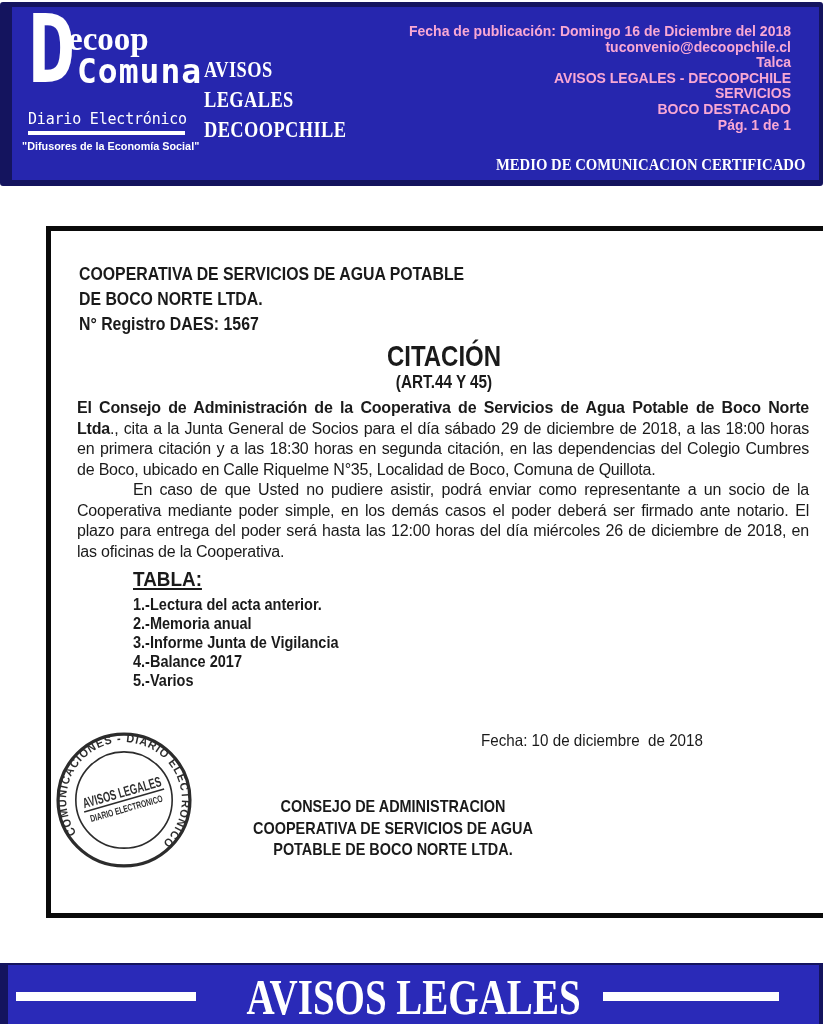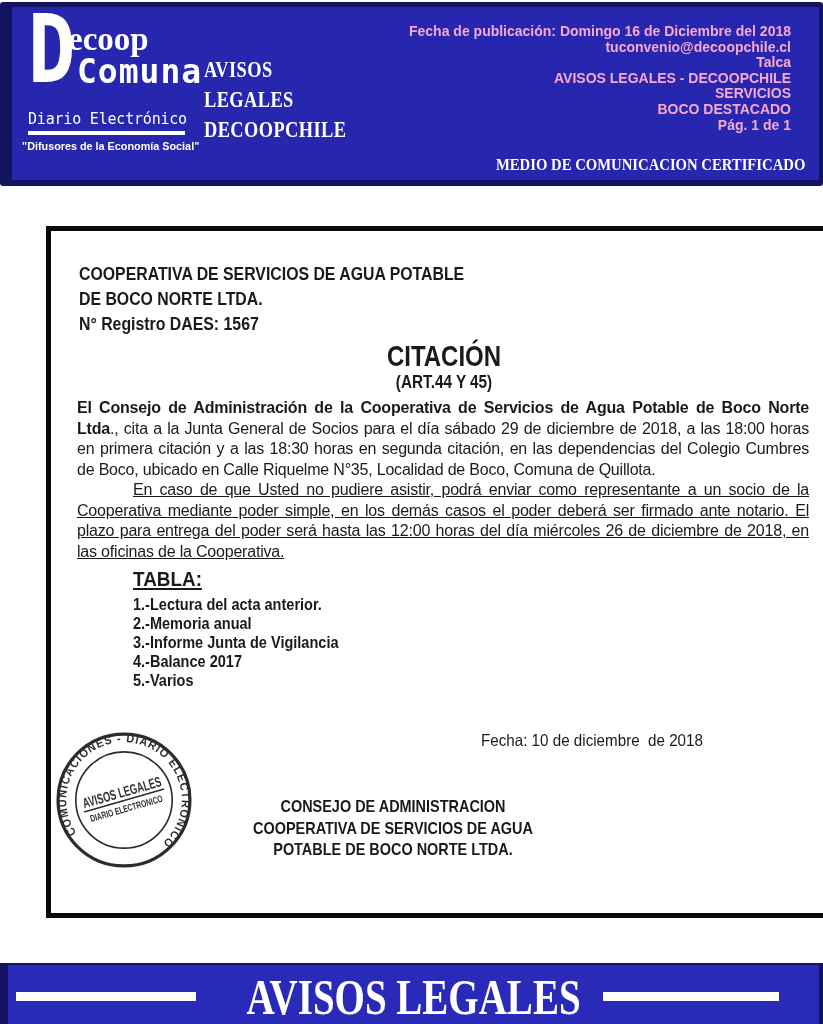--- a/index.html
+++ b/index.html
@@ -34,21 +34,21 @@
   .notice-box{position:absolute;left:46px;top:226px;width:796px;height:692px;background:#fff;
          border:5px solid #0a0a0a;box-sizing:border-box;}
   .org-block{margin:31px 0 0 28px;font-weight:bold;font-size:18px;line-height:25px;
          transform:scaleX(0.88);transform-origin:left top;white-space:nowrap;}
   .doc-title{margin-top:3px;text-align:center;font-weight:bold;font-size:30px;line-height:32px;
          transform:scaleX(0.8);transform-origin:center top;}
   .doc-subtitle{text-align:center;font-weight:bold;font-size:18px;line-height:21px;
          transform:scaleX(0.85);transform-origin:center top;}
   .body-text{margin:5px 28px 0 26px;text-align:justify;font-size:16px;line-height:20.5px;letter-spacing:-0.2px;}
   .body-text p{margin:0;}
-  .body-text .p2{text-indent:56px;text-decoration:underline;}
+  .body-text .p2{text-indent:56px;}
   .agenda-title{margin:4px 0 0 82px;font-weight:bold;font-size:21px;line-height:26px;
          text-decoration:underline;transform:scaleX(0.9);transform-origin:left top;}
   .agenda{margin:3px 0 0 82px;font-weight:bold;font-size:16.5px;line-height:19px;
          transform:scaleX(0.88);transform-origin:left top;}
   .date-line{position:absolute;left:430px;top:500px;font-size:16.5px;white-space:pre;
          transform:scaleX(0.92);transform-origin:left top;}
   .signature{position:absolute;left:157px;top:565px;width:370px;text-align:center;
          font-weight:bold;font-size:17px;line-height:21.7px;transform:scaleX(0.85);transform-origin:center top;}
   .stamp{position:absolute;left:2px;top:498px;width:142px;height:142px;opacity:0.92;}
   .stamp text{font-family:"Liberation Sans",sans-serif;fill:#1b1b1b;}

